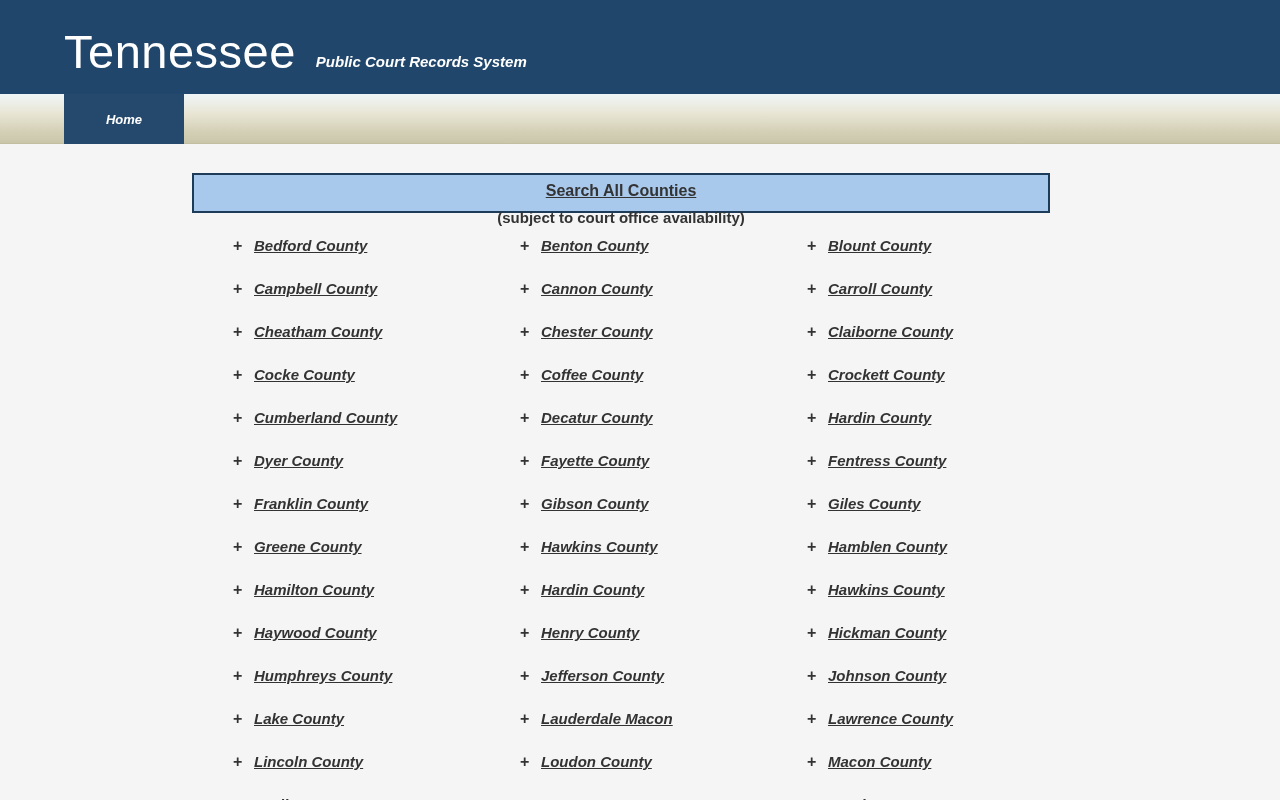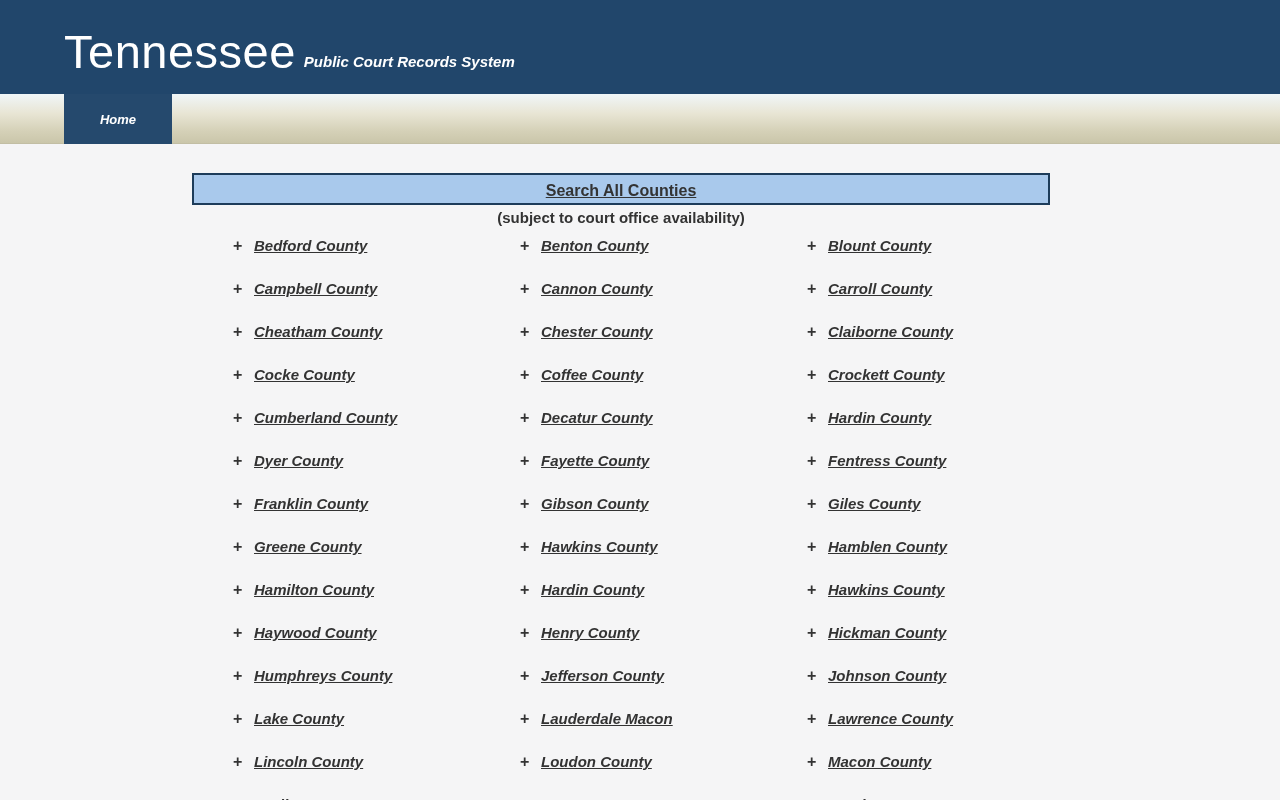--- a/index.html
+++ b/index.html
@@ -30,37 +30,37 @@
     font-size: 47px;
     font-weight: 400;
     line-height: 1;
     letter-spacing: 0.5px;
   }
   .brand-subtitle {
     color: #ffffff;
     font-size: 15px;
     font-weight: bold;
     font-style: italic;
-    margin-left: 8px;
+    margin-left: 20px;
     padding-bottom: 5px;
     text-align: right;
   }
 
   
   .nav-bar {
     height: 50px;
     background: linear-gradient(to bottom, #f0f6f8 0%, #e8e5d4 40%, #d5d1b8 75%, #cac6aa 100%);
     border-bottom: 1px solid #c2bea4;
     position: relative;
   }
   .home-tab {
     position: absolute;
     left: 64px;
     top: 0;
-    width: 108px;
+    width: 120px;
     height: 50px;
     background: #25496d;
     color: #ffffff;
     font-size: 13px;
     font-weight: bold;
     font-style: italic;
     display: flex;
     align-items: center;
     justify-content: center;
     cursor: pointer;
@@ -69,21 +69,21 @@
   
   .content {
     position: relative;
     height: 657px;
   }
   .search-box {
     position: absolute;
     left: 192px;
     top: 29px;
     width: 858px;
-    height: 32px;
+    height: 40px;
     background: #a9c9ec;
     border: 2px solid #1d3c5a;
     text-align: center;
     padding-top: 7px;
     cursor: pointer;
   }
   .search-box-title {
     font-size: 16px;
     font-weight: bold;
     color: #333333;

